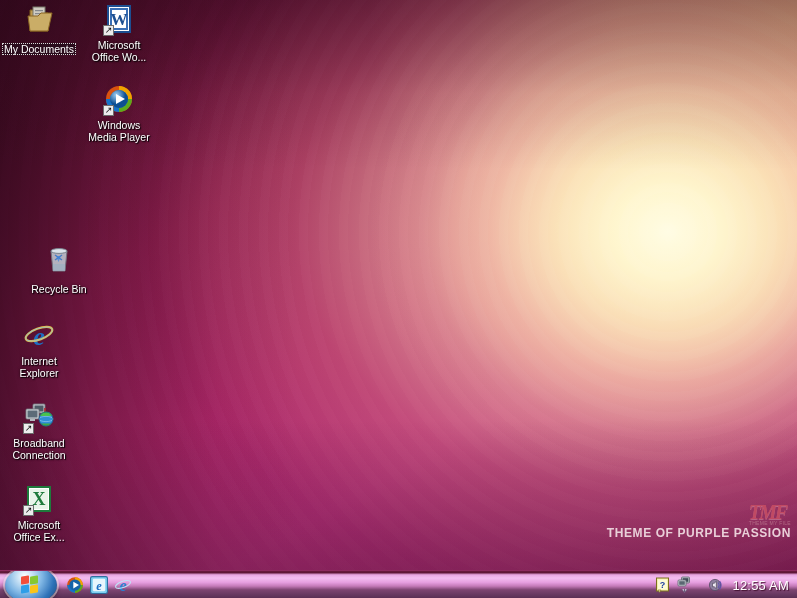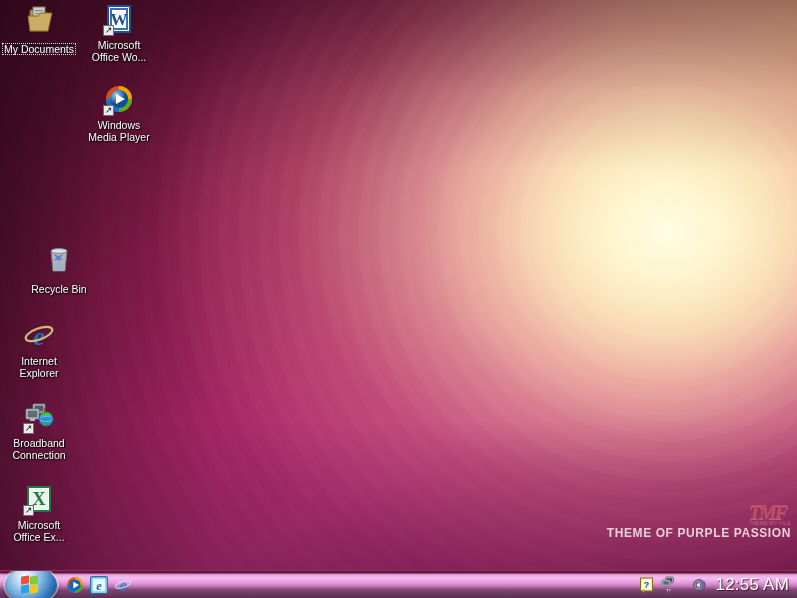--- a/index.html
+++ b/index.html
@@ -131,21 +131,21 @@
     display:flex; align-items:center; gap:6px;
   }
   .ql{ width:18px; height:18px; position:relative; cursor:pointer; }
 
   #tray{
     position:absolute; right:2px; top:0; height:28px;
     display:flex; align-items:center; gap:6px; padding:0 6px;
   }
   .tray-ico{ width:16px; height:16px; position:relative; cursor:pointer; }
   #clock{
-    font-size:17px; color:#ffffff; letter-spacing:.2px;
+    font-size:13px; color:#ffffff; letter-spacing:.2px;
     text-shadow:1px 1px 1px rgba(60,10,40,0.9);
     padding-left:2px; cursor:default; white-space:nowrap;
   }
 
   
   #watermark{
     position:absolute; right:6px; bottom:30px;
     display:flex; align-items:flex-end; gap:3px;
     user-select:none; pointer-events:none;flex-direction:column;
   }

